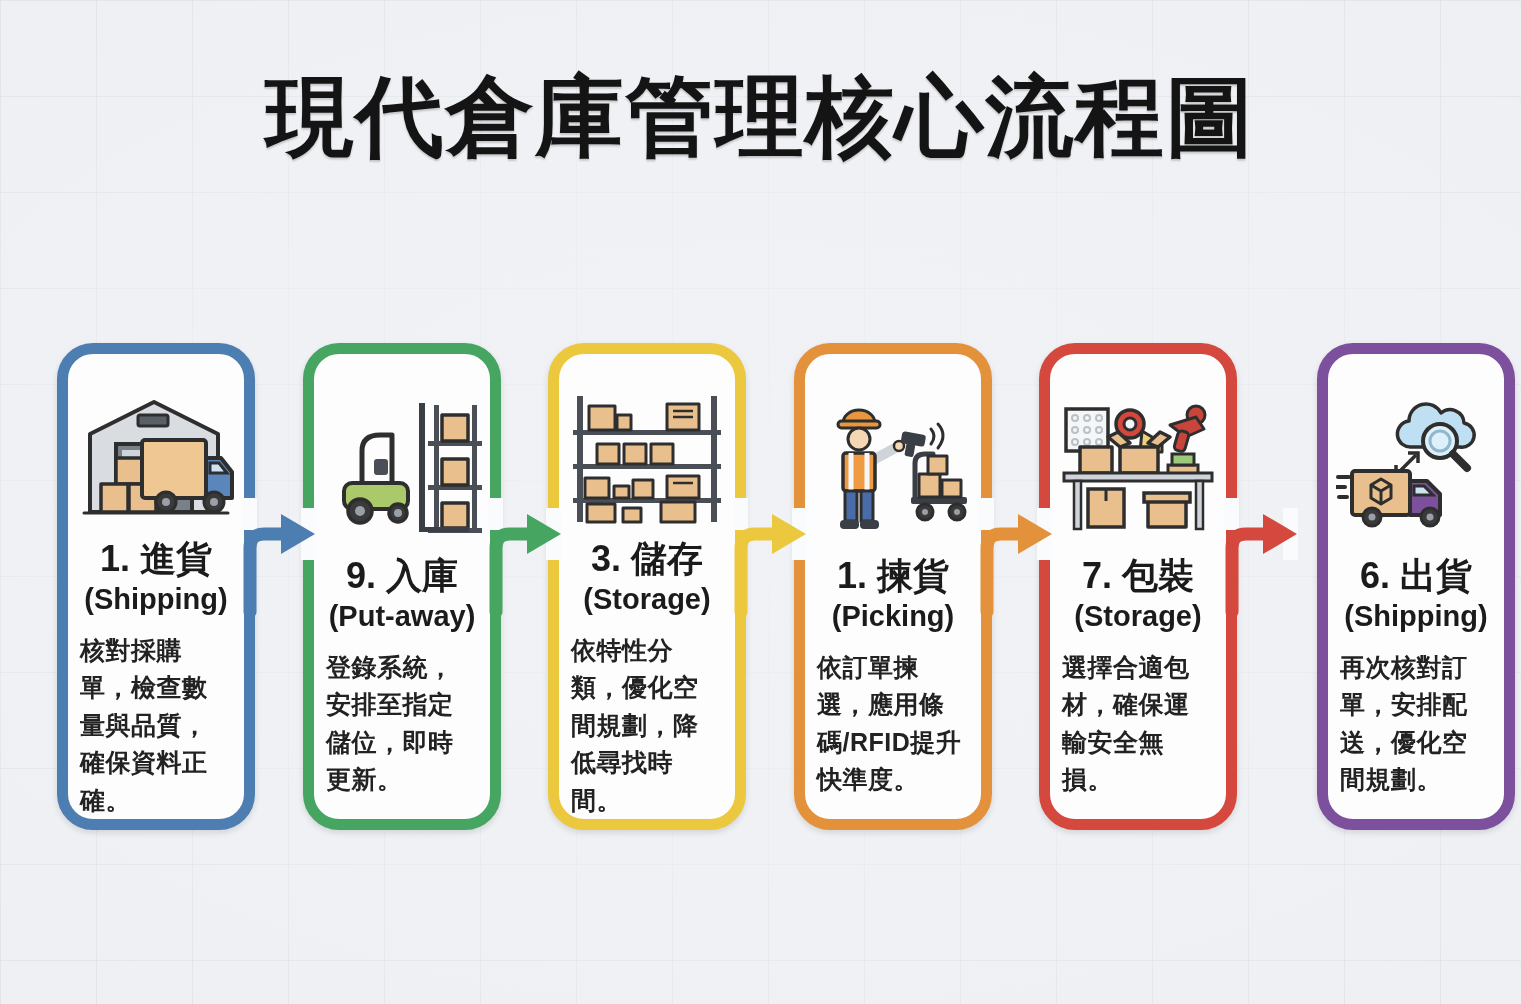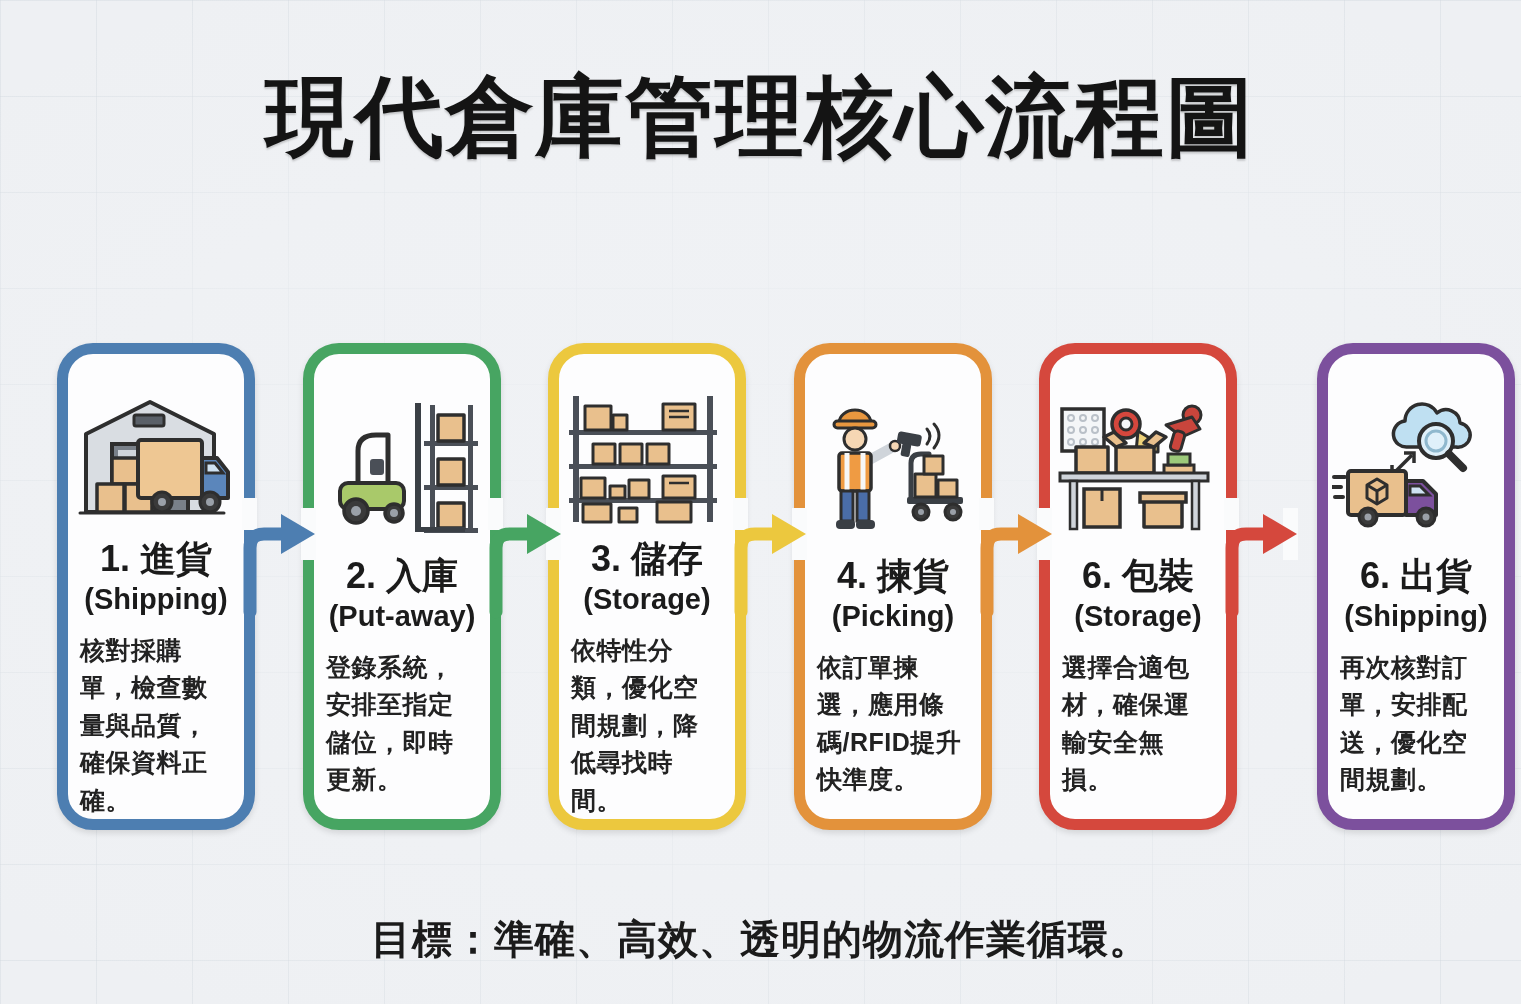--- a/index.html
+++ b/index.html
@@ -33,21 +33,21 @@
     text-shadow:0 2px 2px rgba(0,0,0,.18);
   }
   .card{
     position:absolute;top:343px;
     width:198px;height:487px;
     box-sizing:border-box;
     background:#fdfdfe;
     border:11px solid #888;
     border-radius:36px;
     box-shadow:0 3px 6px rgba(0,0,0,.12);
-    display:flex;flex-direction:column;
+    display:flex;flex-direction:column;align-items:center;
   }
   .icon-wrap{
     margin-top:34px;
     width:168px;height:158px;
     display:flex;align-items:center;justify-content:center;
   }
   .step-title{
     margin-top:10px;
     font-size:36px;font-weight:900;color:#1b1b1b;
     line-height:1.1;text-align:center;
@@ -133,21 +133,21 @@
         <rect x="97" y="130" width="50" height="5" fill="#3a3f45"></rect>
         <path d="M40 88 V54 q0 -16 18 -16 h12 v50" fill="none" stroke="#2e2e2e" stroke-width="5" stroke-linejoin="round"></path>
         <rect x="52" y="62" width="14" height="16" rx="3" fill="#4a4f57"></rect>
         <rect x="22" y="86" width="64" height="26" rx="8" fill="#a9c96a" stroke="#2e2e2e" stroke-width="4"></rect>
         <circle cx="38" cy="114" r="12" fill="#3a3a3a" stroke="#2e2e2e" stroke-width="3.5"></circle>
           <circle cx="38" cy="114" r="5" fill="#9aa0a8"></circle>
         <circle cx="76" cy="116" r="9" fill="#3a3a3a" stroke="#2e2e2e" stroke-width="3.5"></circle>
           <circle cx="76" cy="116" r="4" fill="#9aa0a8"></circle>
       </svg>
     </div>
-    <div class="step-title">2. 入庫</div>
+    <div class="step-title">9. 入庫</div>
     <div class="step-subtitle">(Put-away)</div>
     <div class="step-desc">登錄系統，安排至指定儲位，即時更新。</div>
   </div>
 
   <div class="card" style="left: 548px; border-color: rgb(236, 200, 62);">
     <div class="icon-wrap">
       <svg viewBox="0 0 160 140" width="160" height="140">
         <rect x="10" y="8" width="6" height="126" fill="#4a4f57"></rect>
         <rect x="144" y="8" width="6" height="126" fill="#4a4f57"></rect>
         <rect x="6" y="42" width="148" height="5" fill="#4a4f57"></rect>
@@ -205,21 +205,21 @@
           <circle cx="112" cy="115" r="3" fill="#9aa0a8"></circle>
         <circle cx="144" cy="115" r="8" fill="#3a3a3a" stroke="#2e2e2e" stroke-width="3"></circle>
           <circle cx="144" cy="115" r="3" fill="#9aa0a8"></circle>
         <g fill="#e9c08d" stroke="#2e2e2e" stroke-width="3" stroke-linejoin="round">
           <rect x="106" y="77" width="21" height="23"></rect>
           <rect x="129" y="83" width="19" height="17"></rect>
           <rect x="115" y="59" width="19" height="18"></rect>
         </g>
       </svg>
     </div>
-    <div class="step-title">4. 揀貨</div>
+    <div class="step-title">1. 揀貨</div>
     <div class="step-subtitle">(Picking)</div>
     <div class="step-desc">依訂單揀選，應用條碼/RFID提升快準度。</div>
   </div>
 
   <div class="card" style="left: 1039px; border-color: rgb(213, 72, 61);">
     <div class="icon-wrap">
       <svg viewBox="0 0 160 140" width="160" height="140">
         <rect x="8" y="12" width="42" height="42" fill="#f4f6f8" stroke="#2e2e2e" stroke-width="3.5"></rect>
         <g fill="none" stroke="#b9c0c8" stroke-width="2">
           <circle cx="17" cy="21" r="3"></circle>
@@ -250,21 +250,21 @@
         <rect x="114" y="57" width="22" height="11" fill="#9cc97a" stroke="#2e2e2e" stroke-width="3"></rect>
         <rect x="6" y="76" width="148" height="8" fill="#cfd4da" stroke="#2e2e2e" stroke-width="3"></rect>
         <rect x="16" y="84" width="7" height="48" fill="#cfd4da" stroke="#2e2e2e" stroke-width="2.5"></rect>
         <rect x="138" y="84" width="7" height="48" fill="#cfd4da" stroke="#2e2e2e" stroke-width="2.5"></rect>
         <rect x="30" y="92" width="36" height="38" fill="#e9c08d" stroke="#2e2e2e" stroke-width="3.5"></rect>
         <line x1="48" y1="92" x2="48" y2="104" stroke="#2e2e2e" stroke-width="3"></line>
         <path d="M90 102 h38 v28 h-38 z" fill="#e9c08d" stroke="#2e2e2e" stroke-width="3.5" stroke-linejoin="round"></path>
         <rect x="86" y="96" width="46" height="9" fill="#e9c08d" stroke="#2e2e2e" stroke-width="3.5"></rect>
       </svg>
     </div>
-    <div class="step-title">6. 包裝</div>
+    <div class="step-title">7. 包裝</div>
     <div class="step-subtitle">(Storage)</div>
     <div class="step-desc">選擇合適包材，確保運輸安全無損。</div>
   </div>
 
   <div class="card" style="left: 1285px; border-color: rgb(124, 80, 157); margin-left: 32px;">
     <div class="icon-wrap">
       <svg viewBox="0 0 160 140" width="160" height="140">
         <path d="M76 50 a13 13 0 0 1 -3 -26 a17 17 0 0 1 32 -8 a14 14 0 0 1 23 10 a11 11 0 0 1 -4 24 z" fill="#bfe0f2" stroke="#2e2e2e" stroke-width="3.5" stroke-linejoin="round"></path>
         <circle cx="104" cy="44" r="17" fill="#dff0fa" stroke="#2e2e2e" stroke-width="4"></circle>
         <circle cx="104" cy="44" r="10" fill="none" stroke="#8fb8ce" stroke-width="3"></circle>
@@ -328,15 +328,14 @@
       <polygon points="44,44 78,64 44,84" fill="currentColor"></polygon>
     </svg>
   </div>
   <div class="connector" style="left: 1219px; color: rgb(213, 72, 61);">
     <svg viewBox="0 0 84 150" width="84" height="150">
       <path d="M13 142 L13 78 Q13 64 27 64 L46 64" fill="none" stroke="currentColor" stroke-width="13" stroke-linecap="round"></path>
       <polygon points="44,44 78,64 44,84" fill="currentColor"></polygon>
     </svg>
   </div>
 
-  <div class="goal-text">目標：準確、高效、透明的物流作業循環。</div>
 
 </div>
 
 </body></html>

